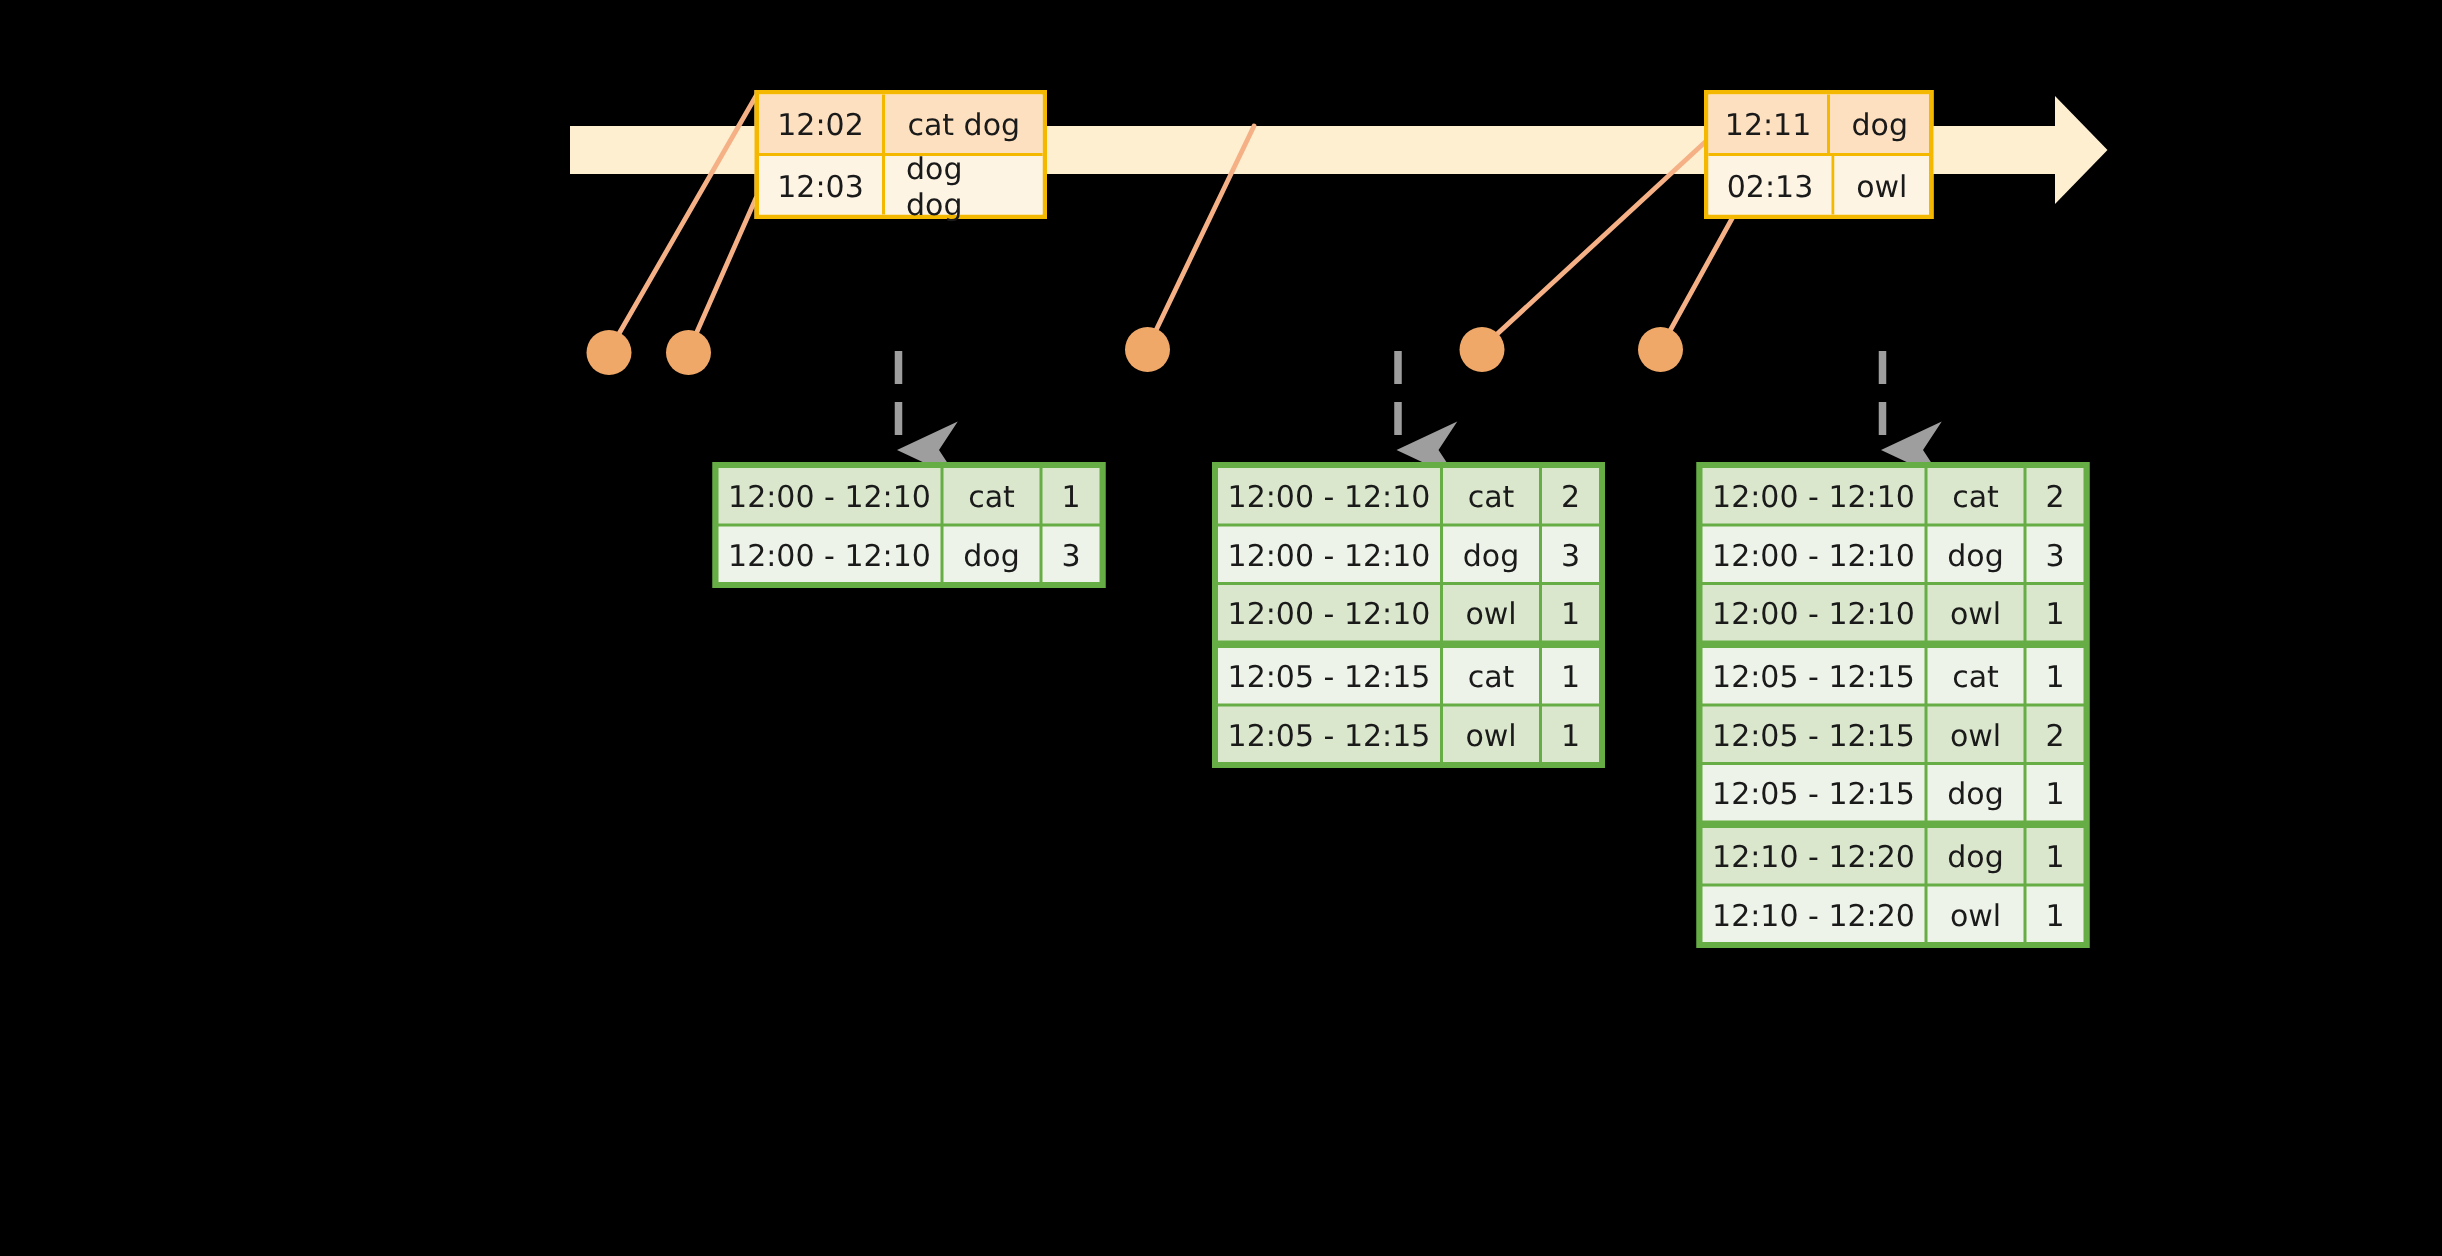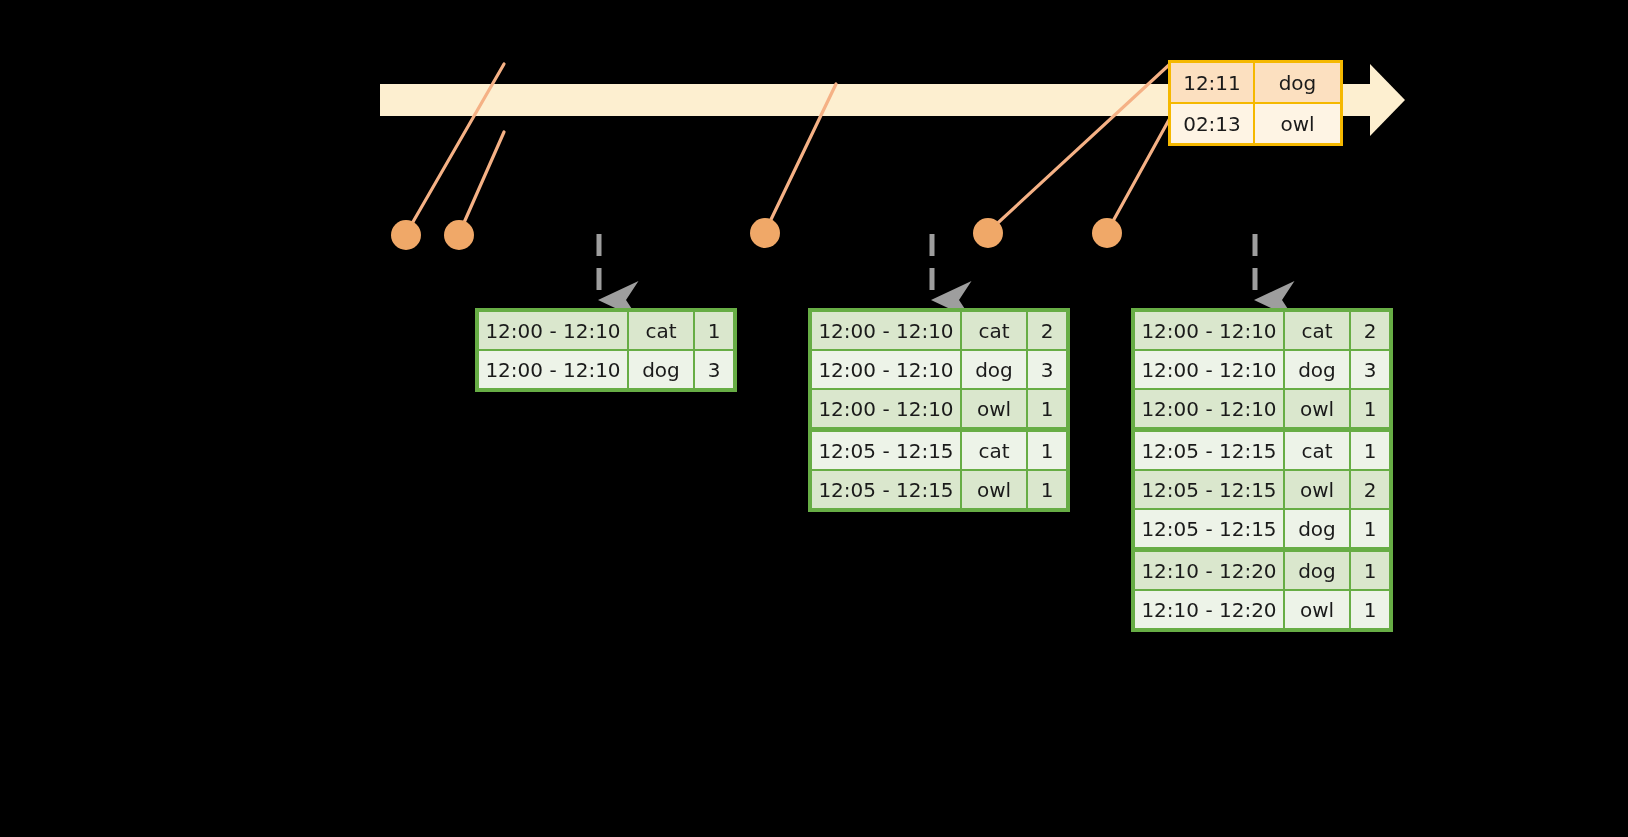--- a/index.html
+++ b/index.html
@@ -134,23 +134,33 @@
       <circle cx="1107" cy="233" r="15"></circle>
     </g>
 
     <g stroke="#9E9E9E" stroke-width="5" fill="none" stroke-dasharray="22,12" marker-end="url(#dash-arrow)">
       <line x1="599" y1="234" x2="599" y2="300"></line>
       <line x1="932" y1="234" x2="932" y2="300"></line>
       <line x1="1255" y1="234" x2="1255" y2="300"></line>
     </g>
   </svg>
 
-
-
-  <div class="evt-group" style="left:1168px; top:60px; width:175px;">
+  <div class="evt-group" style="left:503px; top:60px; width:195px;">
+    <div class="evt-row shade">
+      <div class="evt-time">12:02</div>
+      <div class="evt-words">cat dog</div>
+    </div>
+    <div class="evt-row">
+      <div class="evt-time">12:03</div>
+      <div class="evt-words">dog dog</div>
+    </div>
+  </div>
+
+
+  <div class="evt-group" style="left:1136px; top:60px; width:153px;">
     <div class="evt-row shade">
       <div class="evt-time">12:11</div>
       <div class="evt-words">dog</div>
     </div>
     <div class="evt-row">
       <div class="evt-time">02:13</div>
       <div class="evt-words">owl</div>
     </div>
   </div>
 

